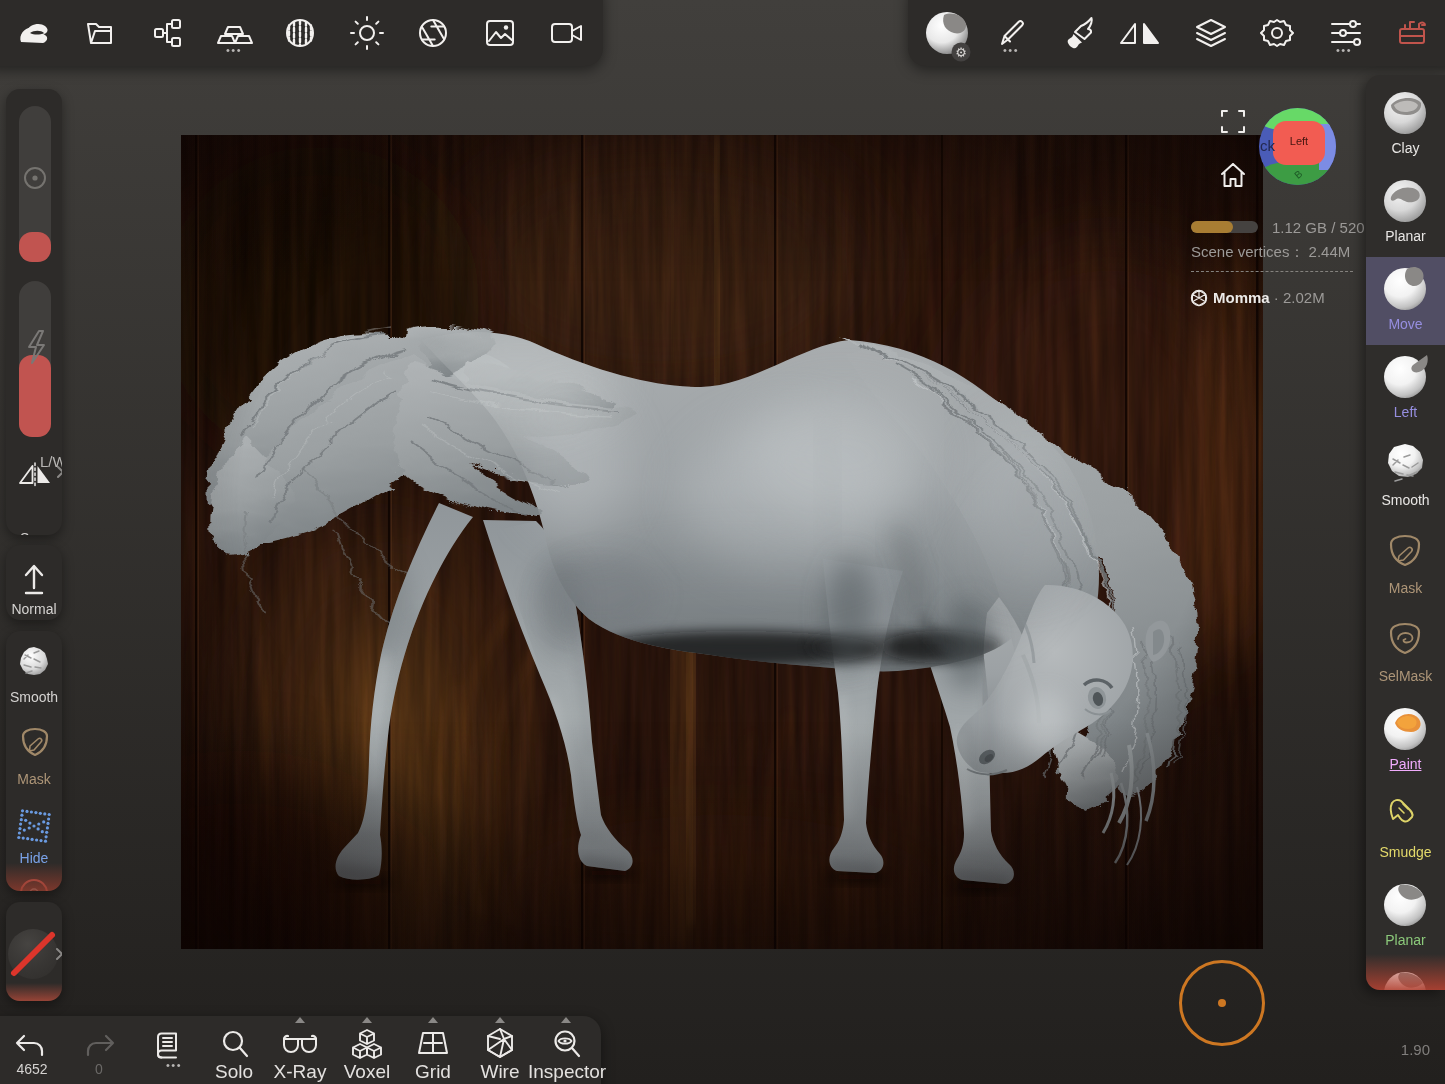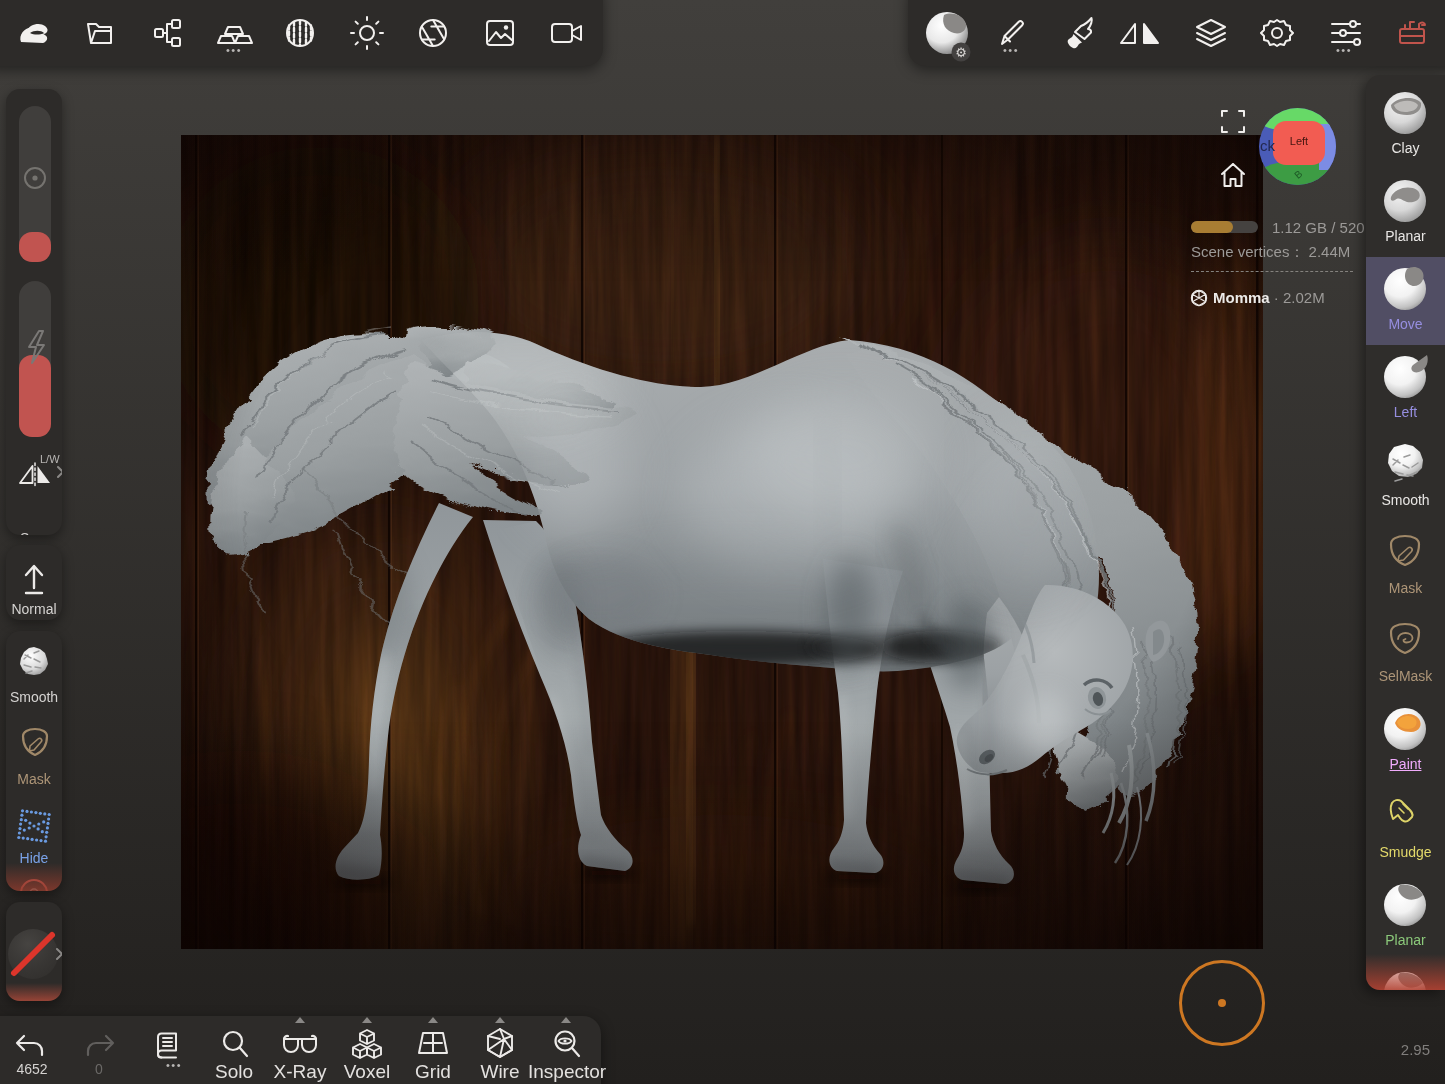--- a/index.html
+++ b/index.html
@@ -422,21 +422,21 @@
   <div class="redfill" style="top:266px;height:82px;"></div>
   <svg style="position:absolute;left:0;top:0;" width="56" height="446" viewBox="0 0 56 446" fill="none" stroke-linejoin="round" stroke-linecap="round">
     <circle cx="29" cy="89" r="10" stroke="#75736f" stroke-width="2"></circle>
     <circle cx="29" cy="89" r="2.6" fill="#75736f"></circle>
     <path d="M33 242 l-10 16 h7 l-4 16 12-18 h-7 l6-14 Z" stroke="#7a7876" stroke-width="2"></path>
     <path d="M26.5 377 v17 l-12.5 0 Z" stroke="#eceae8" stroke-width="1.8"></path>
     <path d="M31.5 377 v17 l12.5 0 Z" fill="#eceae8"></path>
     <path d="M29 374 v23" stroke="#eceae8" stroke-width="1.5" stroke-dasharray="2.5 2.5"></path>
     <path d="M52 378 l5 5 -5 5" stroke="#8a8886" stroke-width="2" fill="none" transform="translate(0,0)"></path>
   </svg>
-  <div style="position:absolute;top:364px;left:34px;color:#b8b6b4;font-size:11px;">L/W</div>
+  <div style="position:absolute;top:364px;left:34px;color:#b8b6b4;font-size:15px;">L/W</div>
   <div class="ltxt" style="top:412px;margin-top:29px;">Sym</div>
 </div>
 <div id="lp2" class="abs lpill">
   <div class="ltxt" style="top:56px;">Normal</div>
   <svg style="position:absolute;left:0;top:0;" width="56" height="75" viewBox="0 0 56 75" fill="none" stroke="#eceae8" stroke-width="2.4" stroke-linejoin="round" stroke-linecap="round">
     <path d="M28 43 v-21 M20 30 l8-9 8 9 M20 48 h16"></path>
   </svg>
 </div>
 <div id="lp3" class="abs lpill">
   <div class="ltxt" style="top:58px;">Smooth</div>
@@ -679,21 +679,21 @@
       <path d="M-5 -20 C1 -22 14 -18 18 -10 C12 -4 2 -4 -3 -9 C-7 -13 -8 -17 -5 -20 Z" fill="#8a8886"></path>
     </g>
 
     <g transform="translate(39,918)">
       <circle r="21" fill="url(#tball)"></circle>
       <path d="M-5 -20 C1 -22 14 -18 18 -10 C12 -4 2 -4 -3 -9 C-7 -13 -8 -17 -5 -20 Z" fill="#8a8886"></path>
     </g>
   </svg>
   <div style="position:absolute;left:0;bottom:0;width:100%;height:36px;background:linear-gradient(rgba(177,74,58,0), rgba(178,66,50,.9));"></div>
 </div>
-<div class="abs" style="left:1380px;top:1041px;width:50px;text-align:right;color:#807e7c;font-size:15px;z-index:2;">2.95</div>
+<div class="abs" style="left:1380px;top:1041px;width:50px;text-align:right;color:#807e7c;font-size:15px;z-index:2;">1.90</div>
 
 <svg class="abs" style="left:1218px;top:106px;z-index:4" width="30" height="90" viewBox="0 0 30 90" fill="none" stroke="#f0eeec" stroke-width="2" stroke-linejoin="round" stroke-linecap="round">
   <path d="M4 10 v-5 h5 M21 5 h5 v5 M26 21 v5 h-5 M9 26 h-5 v-5"></path>
   <path d="M15 58 l-11 10 M15 58 l11 10 M6.5 66 v14 h6 v-7 h5 v7 h6 v-14"></path>
 </svg>
 <div class="abs" style="left:1259px;top:108px;width:77px;height:77px;border-radius:50%;overflow:hidden;z-index:4;background:#4a5cb8;">
   <div style="position:absolute;left:-10px;top:-22px;width:97px;height:46px;background:#67d967;border-radius:48%;"></div>
   <div style="position:absolute;left:-6px;top:53px;width:89px;height:42px;background:#3d9c44;border-radius:48%;"></div>
   <div style="position:absolute;left:60px;top:16px;width:17px;height:46px;background:#7c8ce4;"></div>
   <div style="position:absolute;left:14px;top:13px;width:52px;height:44px;background:#f25c52;border-radius:13px;"></div>

